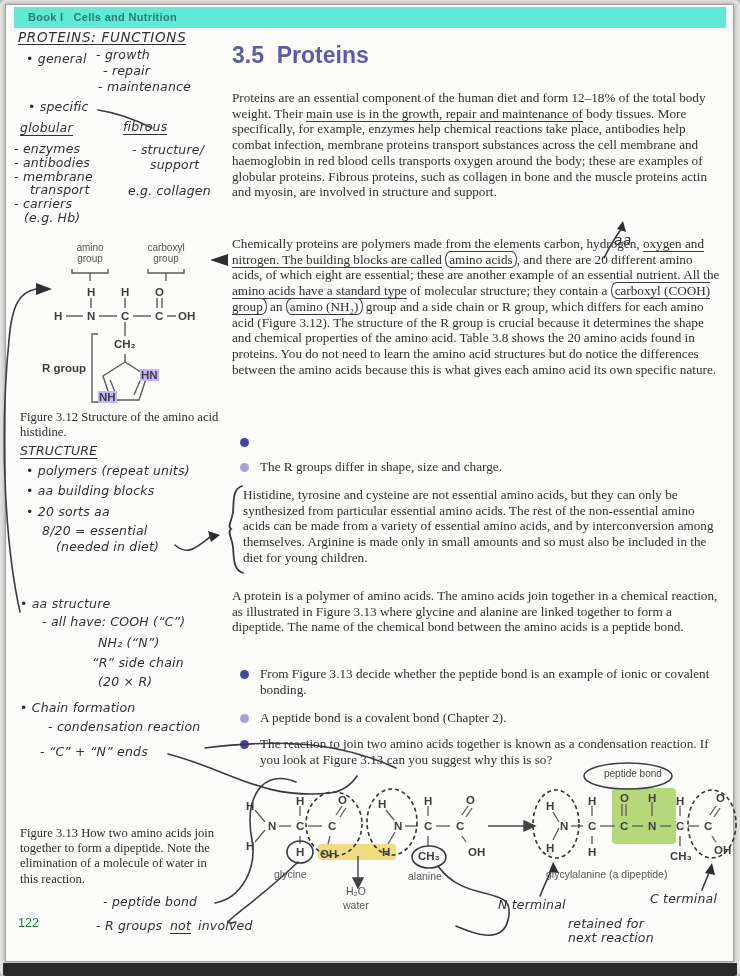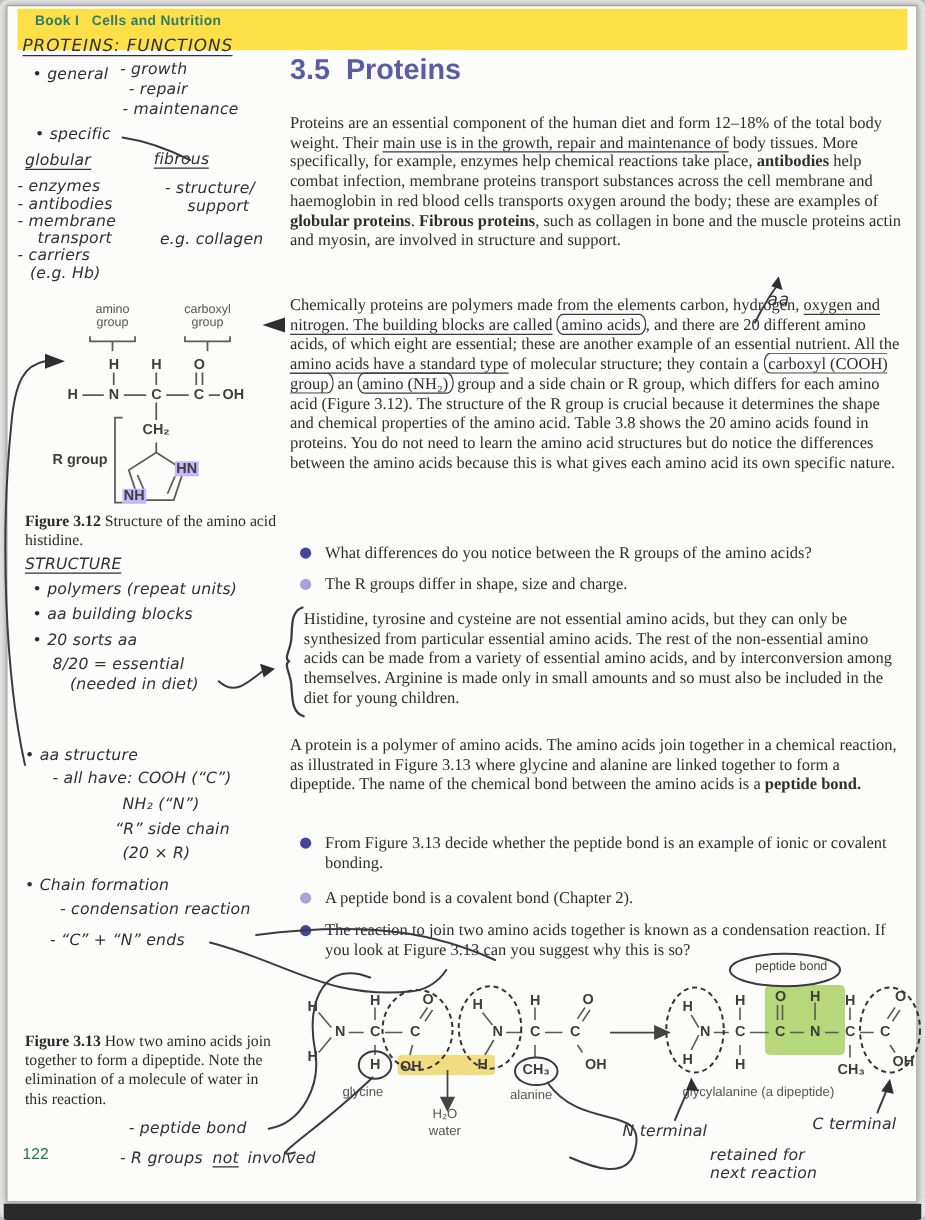--- a/index.html
+++ b/index.html
@@ -1,28 +1,28 @@
 <!DOCTYPE html>
 <html><head>
 <meta charset="utf-8">
 <style>
   html,body{margin:0;padding:0;background:#bfbfbf;}
   .viewport{position:relative;width:740px;height:976px;background:#e4e4e2;overflow:hidden;
             font-family:"Liberation Serif",serif;border-radius:6px;}
   .page{position:absolute;left:5px;top:4px;width:727px;height:956px;background:#fcfcfa;
         border:1px solid #9f9f9f;box-shadow:0 0 5px rgba(0,0,0,.35);}
   .bottom-strip{position:absolute;left:3px;bottom:0;width:734px;height:13px;background:#2a2a2a;}
-  .header-bar{position:absolute;left:14px;top:7px;width:712px;height:33px;background:#fde047;}
+  .header-bar{position:absolute;left:14px;top:7px;width:712px;height:21px;background:#5eead4;}
   .header-title{position:absolute;left:14px;top:3px;font:bold 11px/15px "Liberation Sans",sans-serif;
                 color:#2d7c6c;white-space:pre;letter-spacing:.3px;}
   .heading{position:absolute;left:232px;top:42px;margin:0;font:bold 23px "Liberation Sans",sans-serif;
            color:#5b5ba6;white-space:pre;}
   .para{position:absolute;left:232px;width:492px;margin:0;font:13.2px/15.7px "Liberation Serif",serif;
         color:#2e2e2e;text-align:left;}
-  .b{font-weight:bold;}
+  .b{font-weight:normal;}
   .u{border-bottom:1.6px solid #3a3a40;}
   .circ{border:1.6px solid #3a3a40;border-radius:14px/22px;padding:0 3px;}
   .qa{position:absolute;left:240px;width:484px;display:flex;gap:11px;
       font:13.2px/15.7px "Liberation Serif",serif;color:#2e2e2e;}
   .dot{flex:none;width:9px;height:9px;border-radius:50%;margin-top:4px;}
   .dot.q{background:#45459c;} .dot.a{background:#a9a2d6;}
   .caption{position:absolute;left:20px;width:206px;font:12.6px/15.2px "Liberation Serif",serif;color:#2b2b2b;}
   .lbl{position:absolute;white-space:pre-line;}
   .hw{font:italic 12.5px/14px "DejaVu Sans",sans-serif;color:#2f2f36;letter-spacing:.2px;}
   .hw.t{font-size:13.5px;letter-spacing:.7px;}
@@ -49,21 +49,20 @@
     <span class="header-title">Book I   Cells and Nutrition</span>
   </div>
 
   <h1 class="heading">3.5  Proteins</h1>
 
   <p class="para" style="top:90px"><span>Proteins are an essential component of the human diet and form 12–18% of the total body weight. Their </span><span class="u">main use is in the growth, repair and maintenance of</span><span> body tissues. More specifically, for example, enzymes help chemical reactions take place, </span><span class="b">antibodies</span><span> help combat infection, membrane proteins transport substances across the cell membrane and haemoglobin in red blood cells transports oxygen around the body; these are examples of </span><span class="b">globular proteins</span><span>. </span><span class="b">Fibrous proteins</span><span>, such as collagen in bone and the muscle proteins actin and myosin, are involved in structure and support.</span></p>
   <p class="para" style="top:236px"><span>Chemically proteins are polymers made from the elements carbon, hydrogen, </span><span class="u">oxygen and nitrogen. The building blocks are called</span><span> </span><span class="circ">amino acids</span><span>, and there are 20 different amino acids, of which eight are essential; these are another example of an essential nutrient. All the </span><span class="u">amino acids have a standard type</span><span> of molecular structure; they contain a </span><span class="circ">carboxyl (COOH) group</span><span> an </span><span class="circ">amino (NH₂)</span><span> group and a side chain or R group, which differs for each amino acid (Figure 3.12). The structure of the R group is crucial because it determines the shape and chemical properties of the amino acid. Table 3.8 shows the 20 amino acids found in proteins. You do not need to learn the amino acid structures but do notice the differences between the amino acids because this is what gives each amino acid its own specific nature.</span></p>
 
   <div class="qa" style="top:434px">
     <span class="dot q"></span>
-    <span>What differences do you notice between the R groups of the amino acids?</span>
   </div>
   <div class="qa" style="top:459px">
     <span class="dot a"></span>
     <span>The R groups differ in shape, size and charge.</span>
   </div>
 
   <p class="para" style="top:487px;left:243px;width:481px"><span>Histidine, tyrosine and cysteine are not essential amino acids, but they can only be synthesized from particular essential amino acids. The rest of the non-essential amino acids can be made from a variety of essential amino acids, and by interconversion among themselves. Arginine is made only in small amounts and so must also be included in the diet for young children.</span></p>
   <p class="para" style="top:588px"><span>A protein is a polymer of amino acids. The amino acids join together in a chemical reaction, as illustrated in Figure 3.13 where glycine and alanine are linked together to form a dipeptide. The name of the chemical bond between the amino acids is a </span><span class="b">peptide bond.</span></p>
 
   <div class="qa" style="top:666px">

